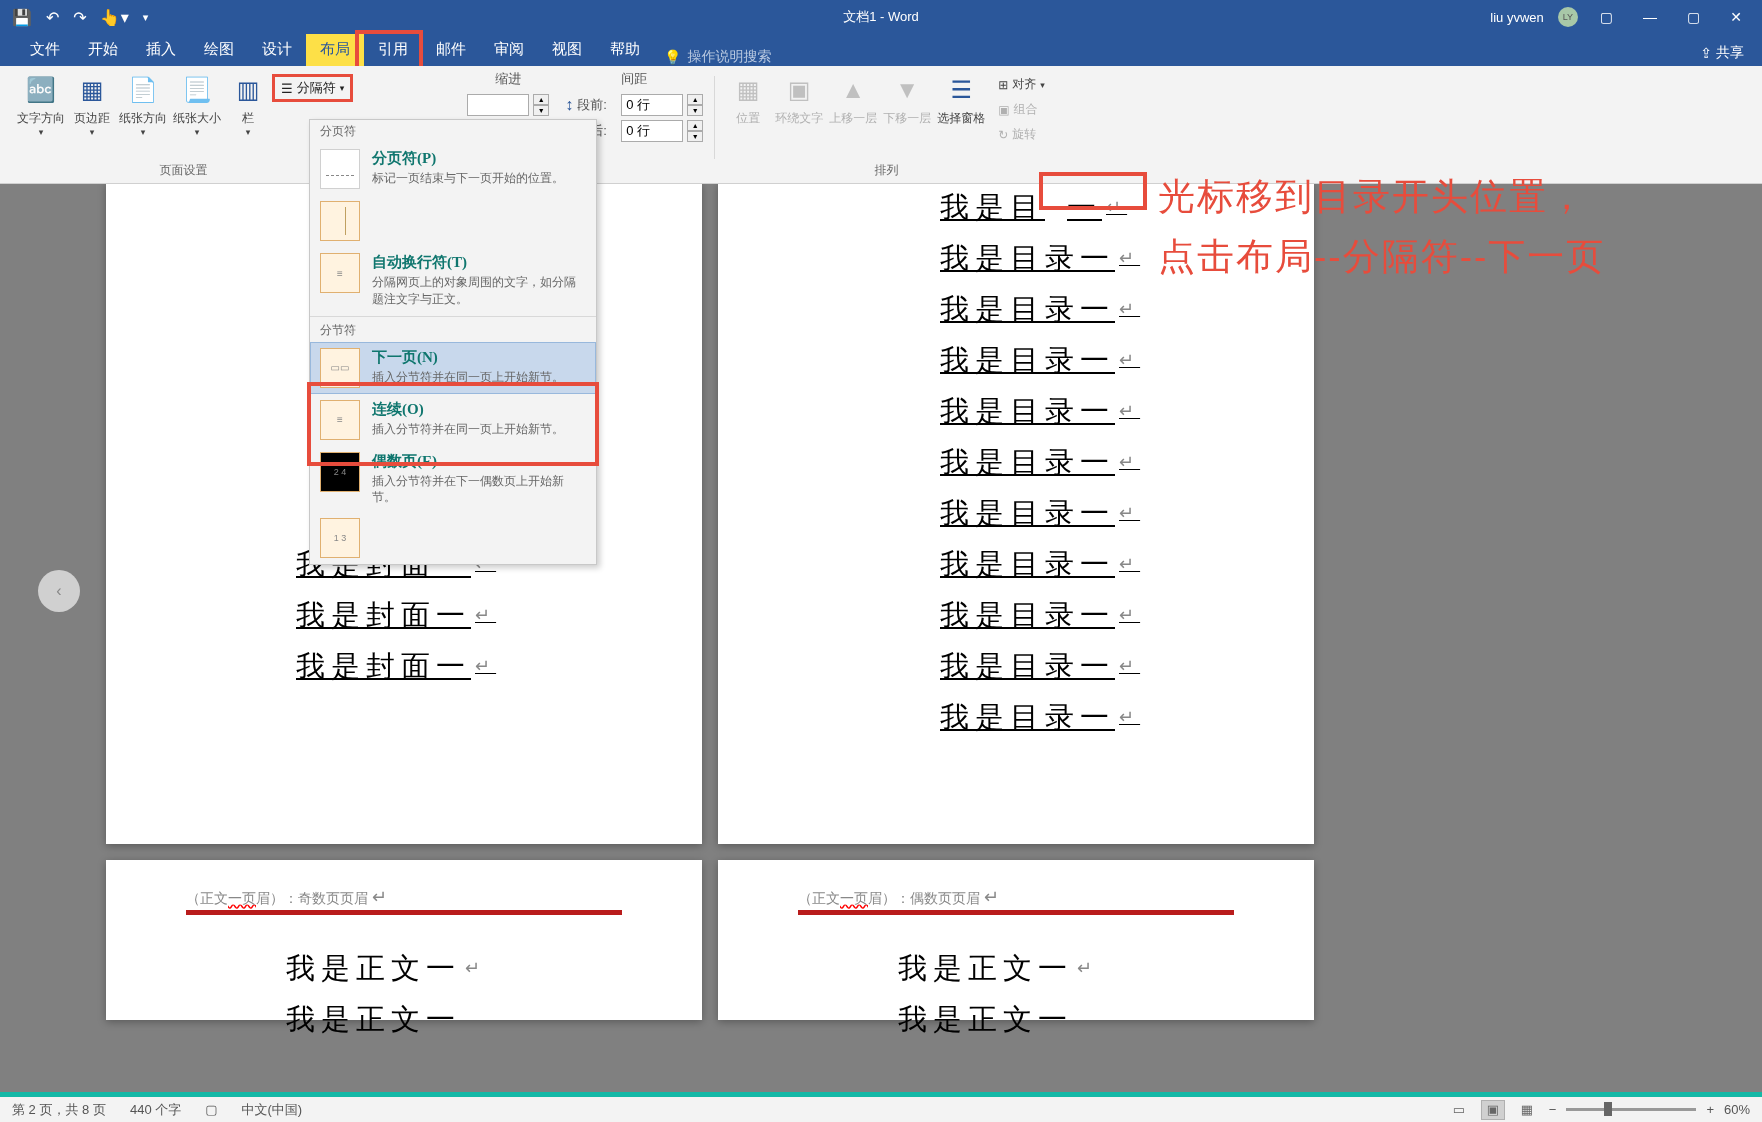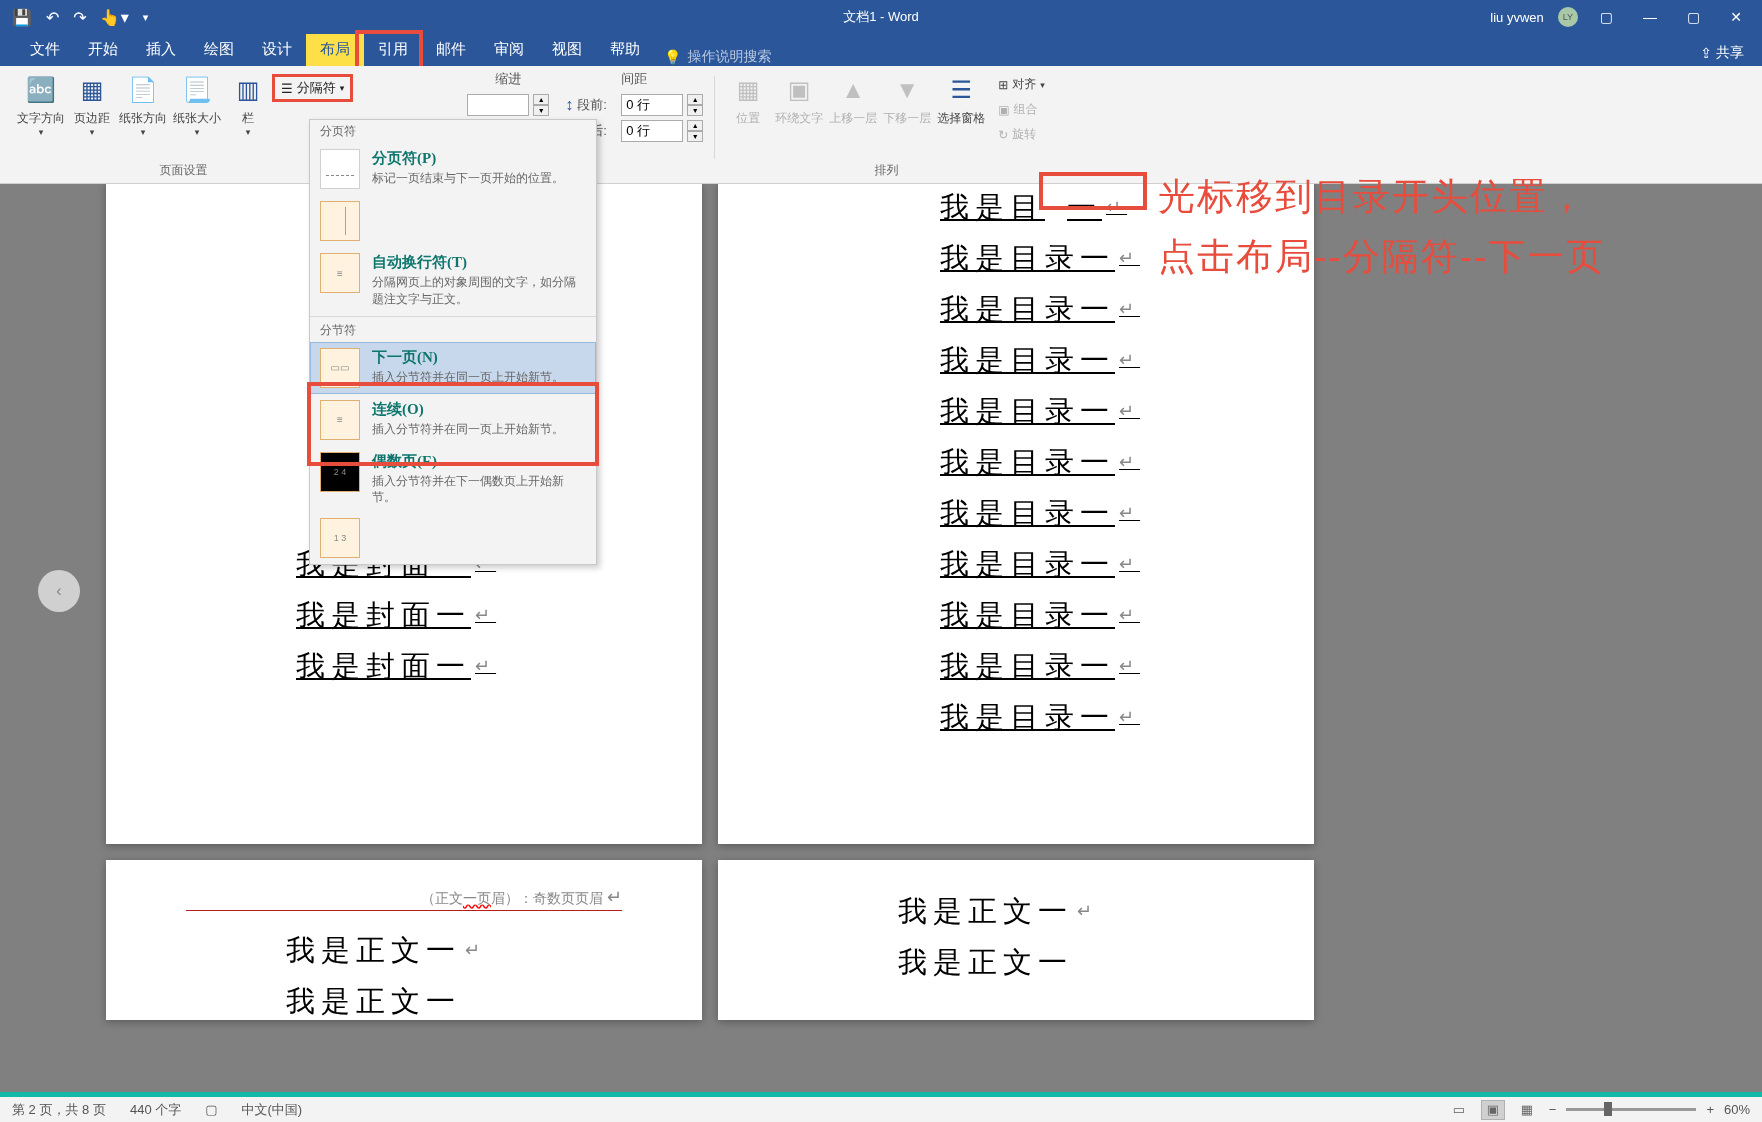--- a/index.html
+++ b/index.html
@@ -59,21 +59,21 @@
     .dropdown-divider { height: 1px; background: #d8d8d8; margin: 2px 0; }
     .dropdown-highlight { position: absolute; border: 4px solid #e74c3c; pointer-events: none; z-index: 101; }
     
     
     .doc-area { position: absolute; top: 184px; left: 0; right: 0; bottom: 30px; background: #808080; overflow: hidden; }
     .pages-wrap { position: absolute; left: 106px; top: -2px; display: flex; gap: 16px; flex-wrap: wrap; }
     .page { width: 596px; height: 662px; background: white; box-shadow: 0 2px 8px rgba(0,0,0,0.3); padding: 0px 42px; font-family: "SimSun", serif; position: relative; text-decoration: underline; }
     .page2 { width: 596px; height: 160px; background: white; margin-top: 16px; box-shadow: 0 2px 8px rgba(0,0,0,0.3); padding: 26px 80px 0; font-family: "SimSun", serif; }
     .doc-line { font-size: 29px; letter-spacing: 6px; line-height: 1.76; color: #000; display: flex; align-items: center; }
     .line-end { color: #888; font-size: 18px; margin-left: 4px; }
-    .page-header-line { font-size: 14px; color: #888; text-align: right; border-bottom: 1px solid #b91c1c; padding-bottom: 2px; margin-bottom: 14px; }
+    .page-header-line { font-size: 14px; color: #888; text-align: left; border-bottom: 5px solid #b91c1c; padding-bottom: 2px; margin-bottom: 28px; }
     .wavy { text-decoration: underline wavy red; }
     
     
     .cursor-box { position: absolute; border: 4px solid #e74c3c; pointer-events: none; z-index: 50; }
     
     
     .annotation { position: absolute; color: #e74c3c; font-size: 37px; font-weight: normal; z-index: 60; letter-spacing: 2px; }
     
     
     .back-nav { position: absolute; left: 38px; top: 570px; width: 42px; height: 42px; border-radius: 50%; background: #d0d0d0; display: flex; align-items: center; justify-content: center; color: #888; cursor: pointer; z-index: 5; }
@@ -423,20 +423,21 @@
         <div class="doc-line">
             <span>我是目录一</span>
             <span class="line-end">↵</span>
           </div>
         <div class="doc-line">
             <span>我是目录一</span>
             <span class="line-end">↵</span>
           </div>
       </div>
       <div class="page2">
+        <div class="page-header-line"><span>（正文<span class="wavy">一页</span>眉）：偶数页页眉</span><span class="line-end">↵</span></div>
         <div class="doc-line" style="margin-left:100px">
             <span>我是正文一</span>
             <span class="line-end">↵</span>
           </div>
         <div class="doc-line" style="margin-left:100px">
             <span>我是正文一</span>
           </div>
       </div>
     </div>
   </div>

